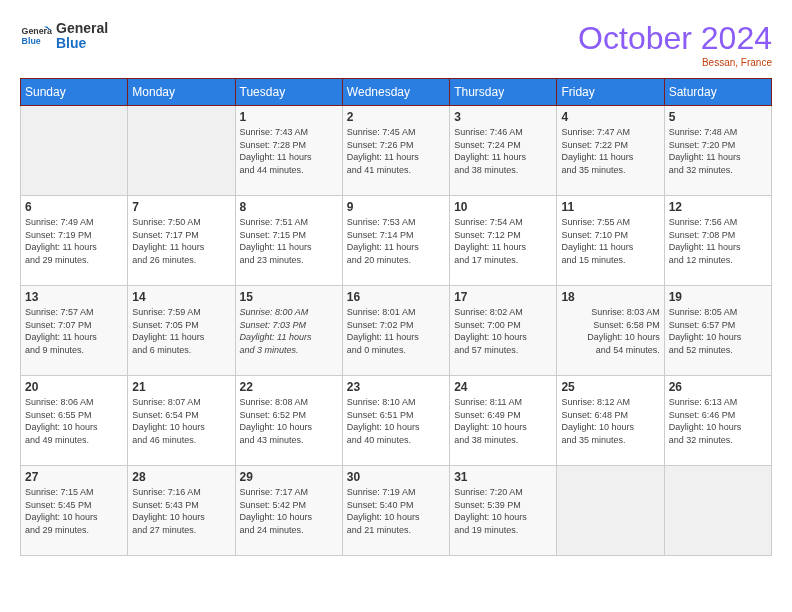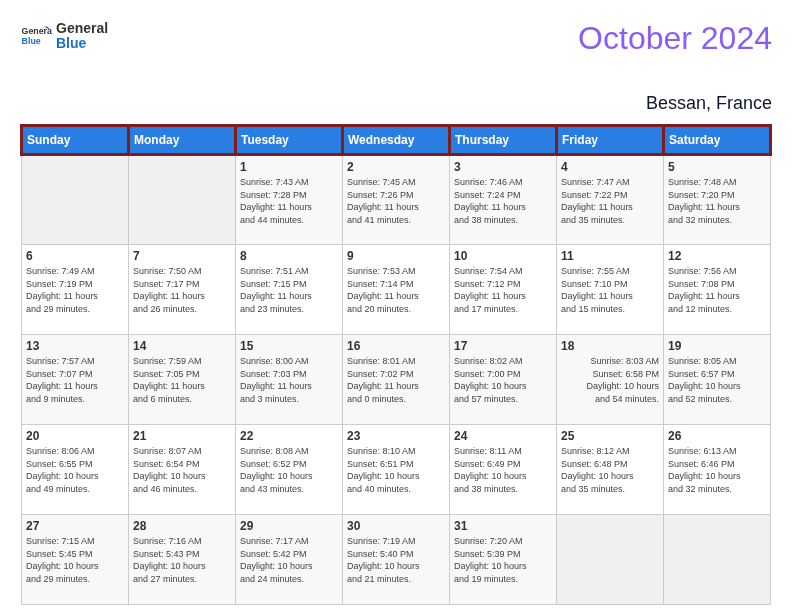--- a/index.html
+++ b/index.html
@@ -27,37 +27,36 @@
     }
     .title-area {
       text-align: right;
     }
     .month-title {
       font-size: 32px;
       font-weight: normal;
       color: #8b5cf6;
     }
     .location {
-      font-size: 18px;
-      color: #0f172a;
-      margin-top: 36px;
+      font-size: 10px;
+      color: #c2410c;
     }
     table {
       width: 100%;
       border-collapse: collapse;
       table-layout: fixed;
     }
     thead tr th {
       background-color: #2a7de1;
       color: #fff;
       font-size: 12px;
-      font-weight: bold;
+      font-weight: normal;
       padding: 6px 4px;
       text-align: left;
-      border: 3px solid #7f1d1d;
+      border: 1px solid #7f1d1d;
     }
     tbody tr td {
       border: 1px solid #ccc;
       vertical-align: top;
       padding: 4px 4px;
       font-size: 9.5px;
       color: #333;
       min-height: 80px;
       height: 90px;
       background: #fff;
@@ -214,21 +213,21 @@
         </td>
         <td>
           <span class="day-number">14</span>
           <div class="day-info" style="white-space: pre-line;">Sunrise: 7:59 AM
 Sunset: 7:05 PM
 Daylight: 11 hours
 and 6 minutes.</div>
         </td>
         <td>
           <span class="day-number">15</span>
-          <div class="day-info" style="white-space: pre-line;">Sunrise: 8:00 AM
+          <div class="day-info" style="white-space: pre-line; font-style: italic;">Sunrise: 8:00 AM
 Sunset: 7:03 PM
 Daylight: 11 hours
 and 3 minutes.</div>
         </td>
         <td>
           <span class="day-number">16</span>
           <div class="day-info" style="white-space: pre-line;">Sunrise: 8:01 AM
 Sunset: 7:02 PM
 Daylight: 11 hours
 and 0 minutes.</div>

